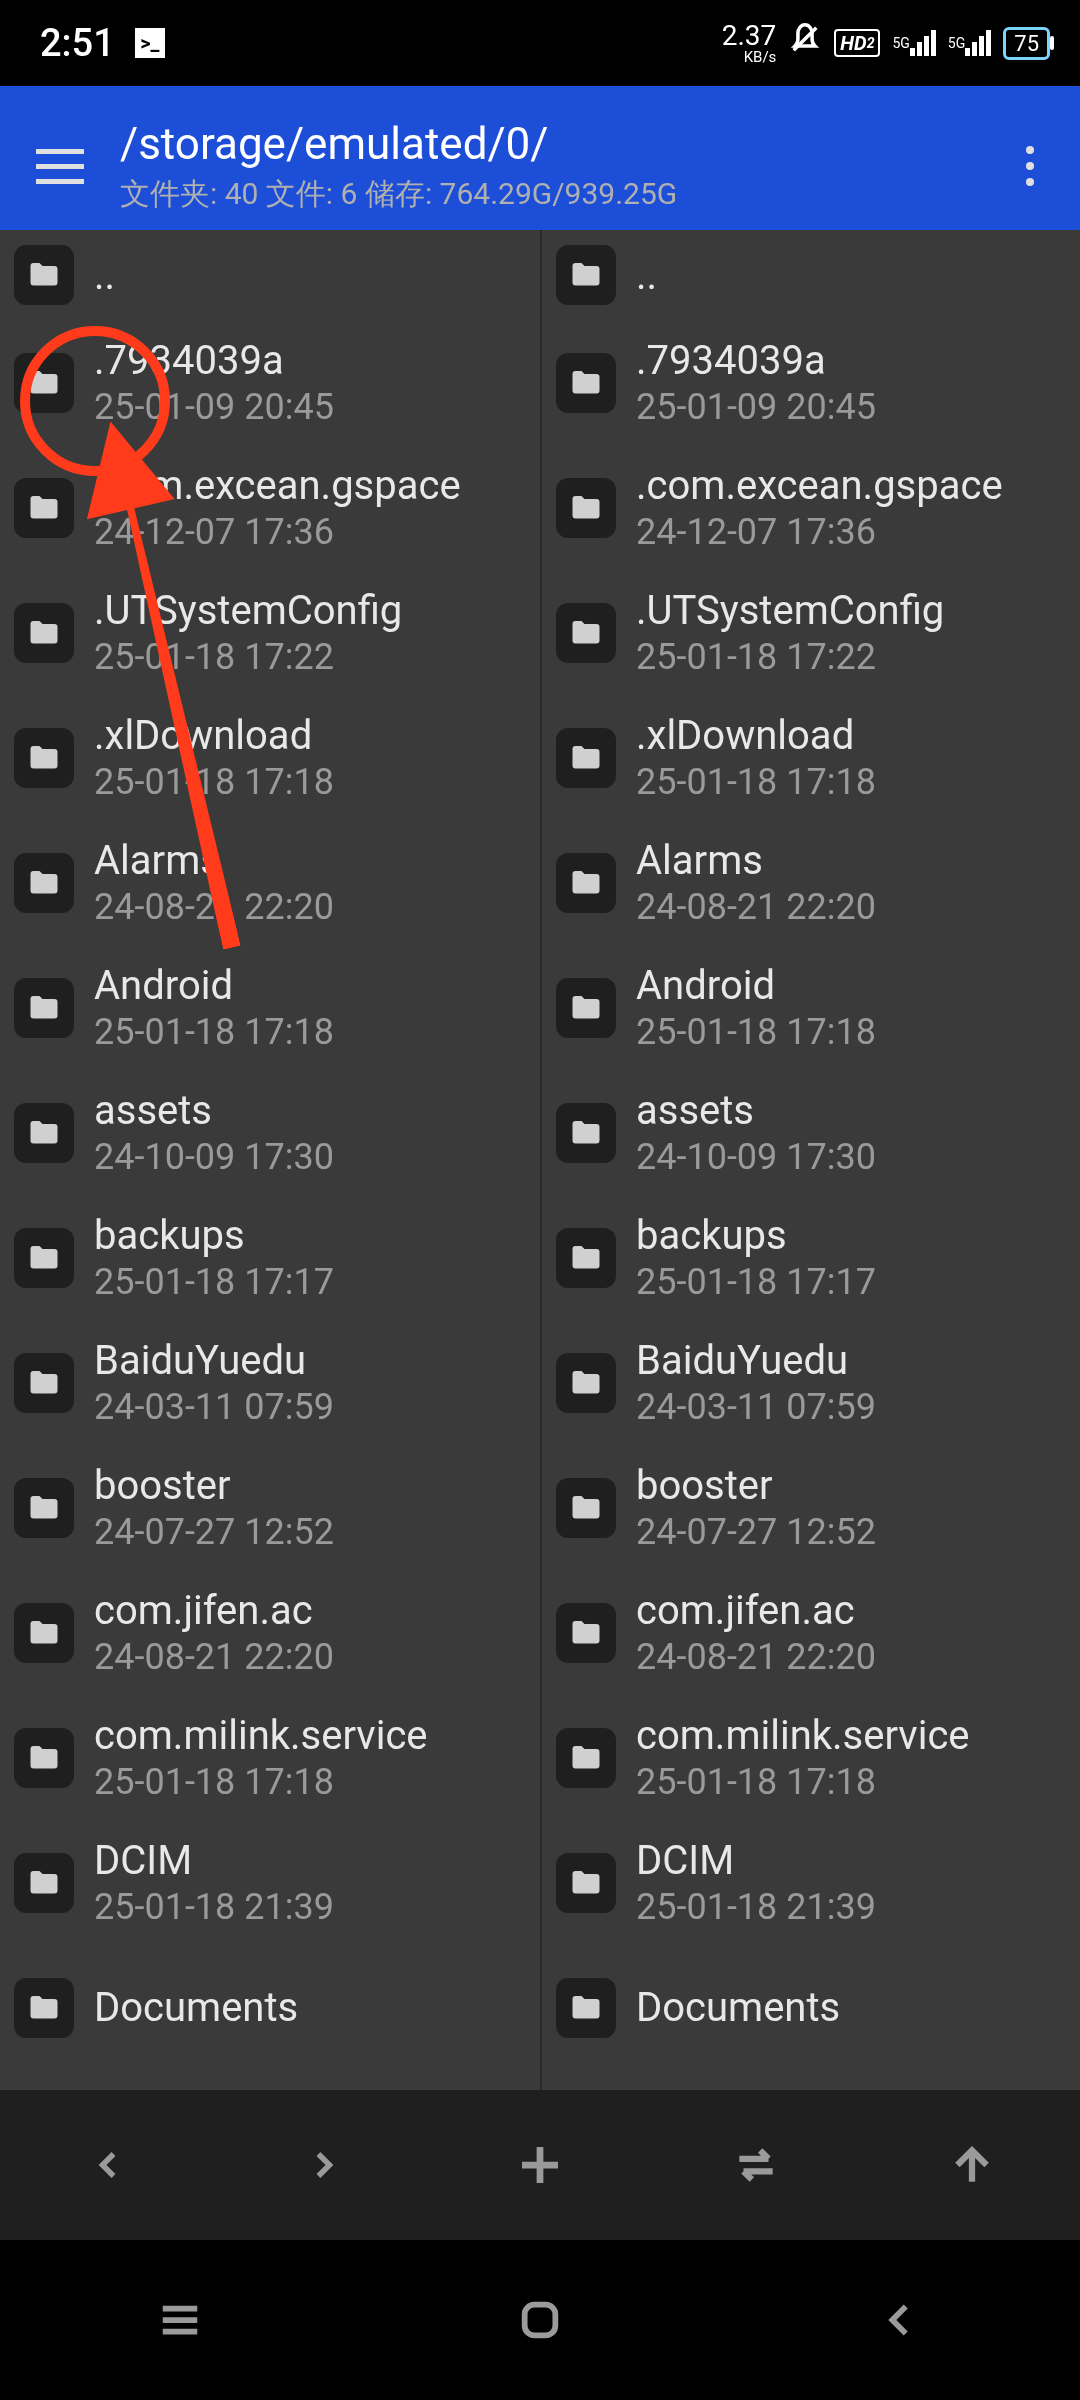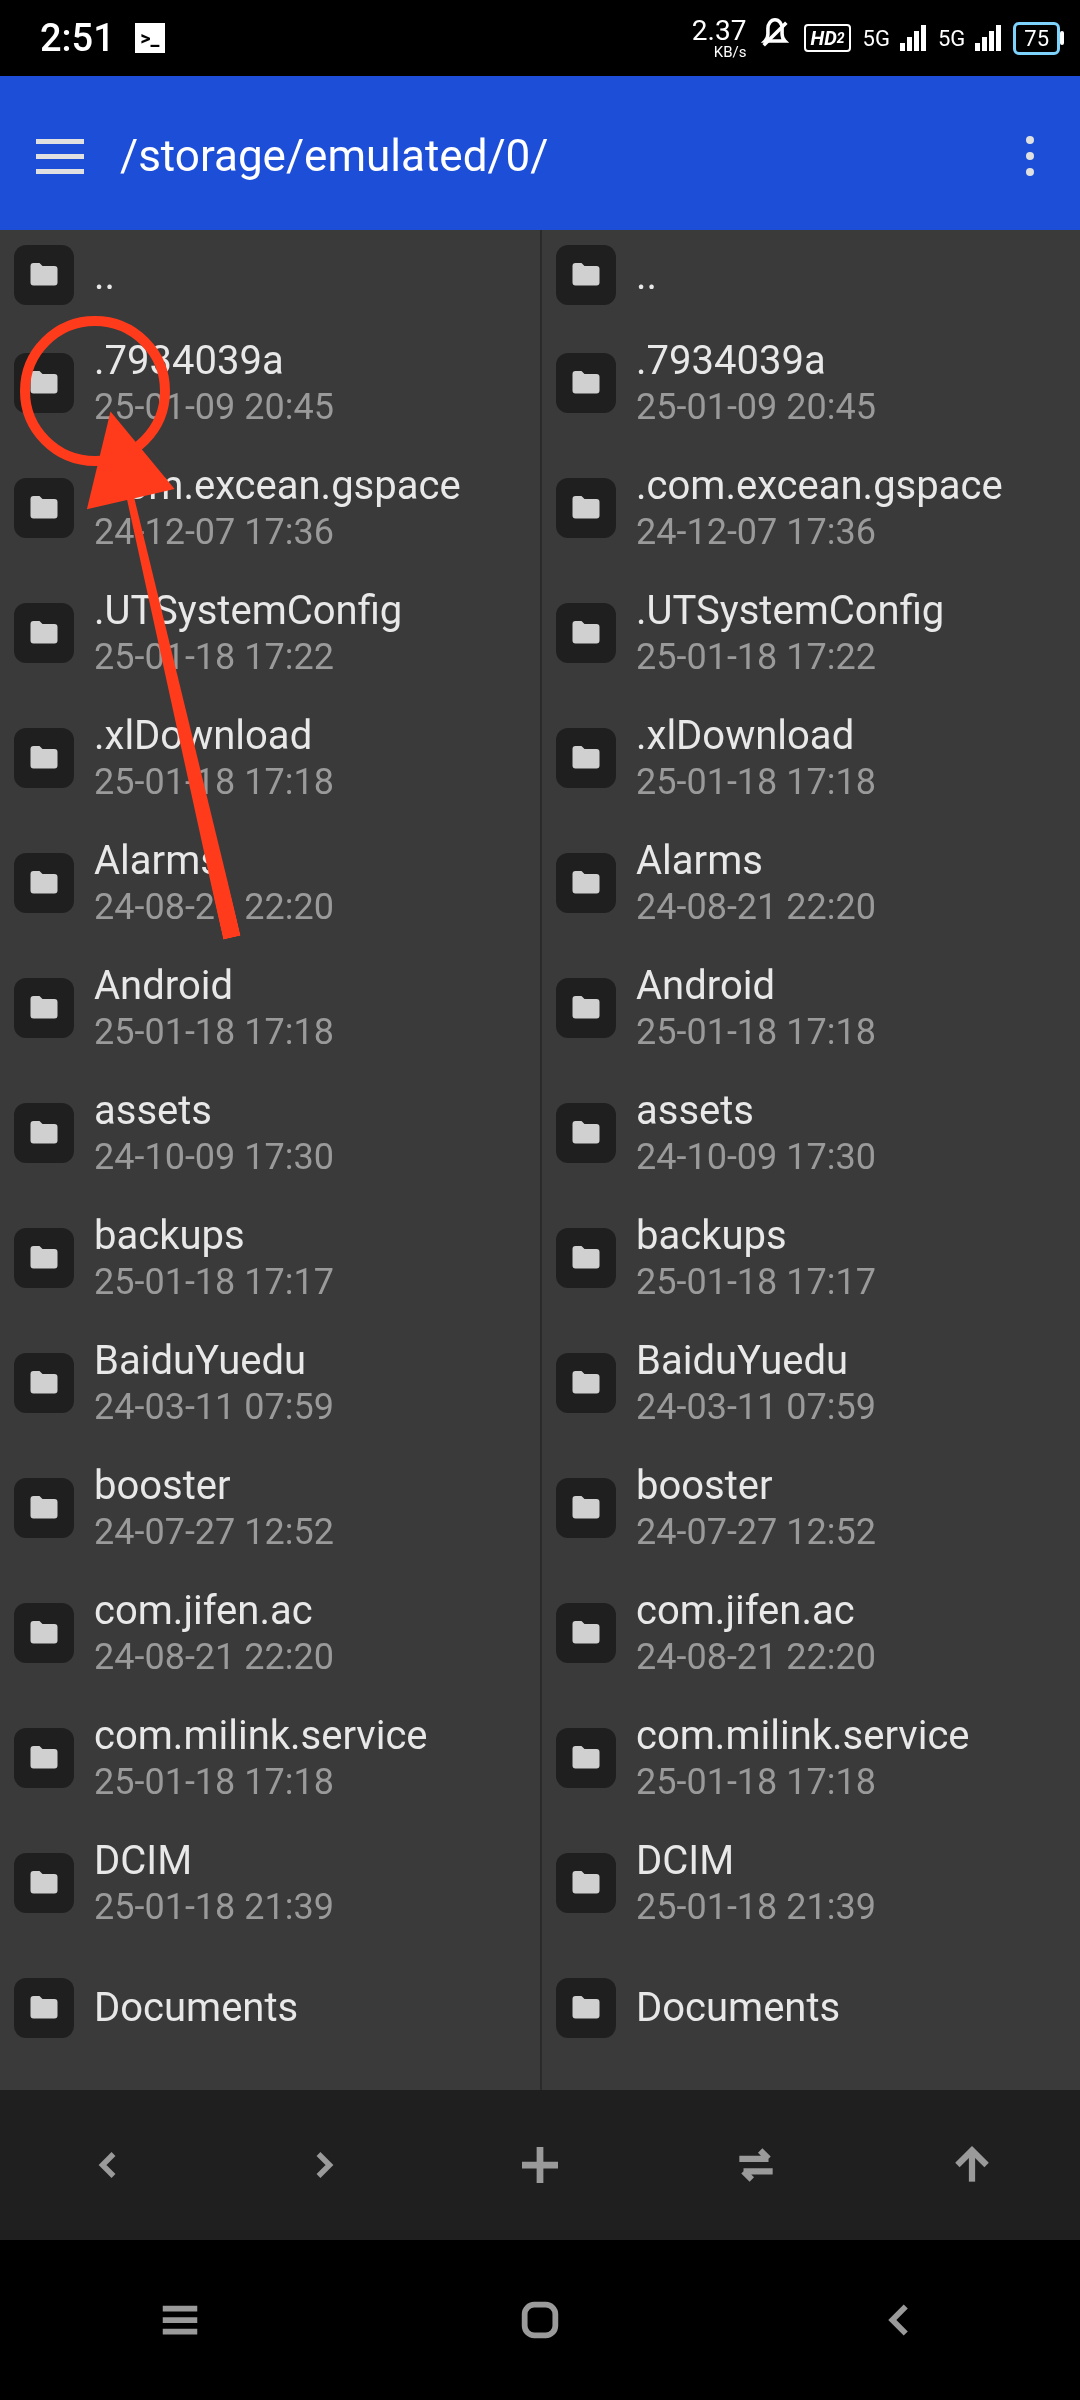--- a/index.html
+++ b/index.html
@@ -6,44 +6,44 @@
   body {
     width: 1080px;
     height: 2400px;
     background: #3a3a3a;
     font-family: -apple-system, "Segoe UI", Roboto, sans-serif;
     color: #e0e0e0;
     overflow: hidden;
     position: relative;
   }
   .status-bar {
-    height: 76px;
+    height: 86px;
     background: #000;
     display: flex;
     align-items: center;
     justify-content: space-between;
-    padding: 0 20px 0 40px;
+    padding: 0 30px 0 40px;
     font-size: 30px;
     color: #fff;
   }
   .status-left { display: flex; align-items: center; gap: 20px; }
   .clock { font-size: 38px; font-weight: 500; }
   .terminal-icon {
     width: 30px; height: 30px; background: #fff; color: #000;
     display: flex; align-items: center; justify-content: center;
     font-size: 20px; font-weight: bold;
   }
   .status-right { display: flex; align-items: center; gap: 12px; font-size: 24px; }
   .kb { text-align: right; line-height: 1; }
   .kb .n { font-size: 28px; }
   .kb .u { font-size: 15px; }
   .mute { font-size: 32px; }
   .hd { border: 2px solid #fff; padding: 0 4px; font-size: 20px; font-weight: bold; border-radius: 4px; display:flex; align-items:center;font-style:italic; }
   .hd sub { font-size: 14px; }
-  .sig { font-size: 22px; display:flex; align-items:center; gap:10px; }
+  .sig { font-size: 14px; display:flex; align-items:center; gap:0; }
   .bars { display:inline-flex; gap:2px; align-items:flex-end; }
   .bars span { width:5px; background:#fff; display:inline-block; }
   .battery { display:flex; align-items:center; gap:2px; }
   .batt-box { border: 3px solid #7dd3fc; border-radius: 6px; padding: 1px 8px; font-size: 22px; position:relative; }
   .batt-box::after { content:""; position:absolute; right:-7px; top:25%; width:4px; height:50%; background:#fff; border-radius:2px; }
 
   .app-header {
     height: 160px;
     background: #1d4ed8;
     display: flex;
@@ -179,20 +179,21 @@
 </div>
 
 <div class="app-header">
   <div class="hamburger">
     <span></span>
       <span></span>
       <span></span>
   </div>
   <div class="header-text">
     <div class="path">/storage/emulated/0/</div>
+    <div class="stats">文件夹: 40  文件: 6  储存: 764.29G/939.25G</div>
   </div>
   <div class="more">
     <span></span>
       <span></span>
       <span></span>
   </div>
 </div>
 
 <div class="panes">
   <div class="pane" id="pane-left">

